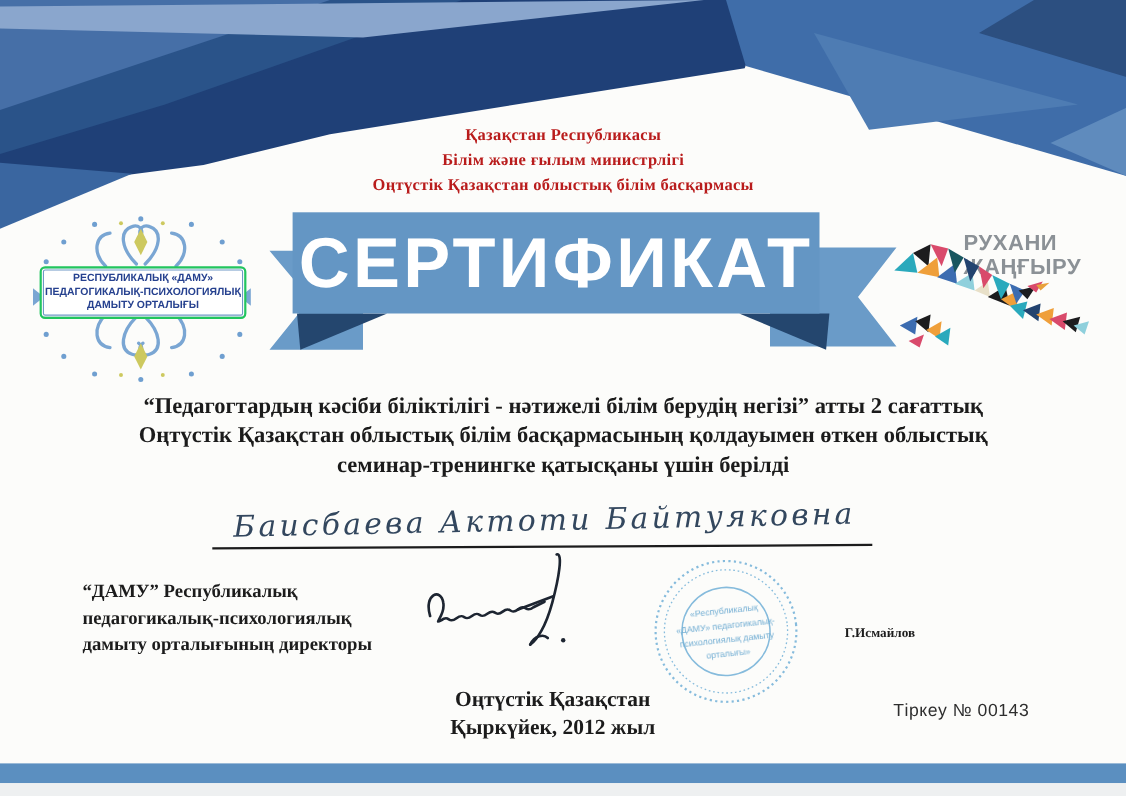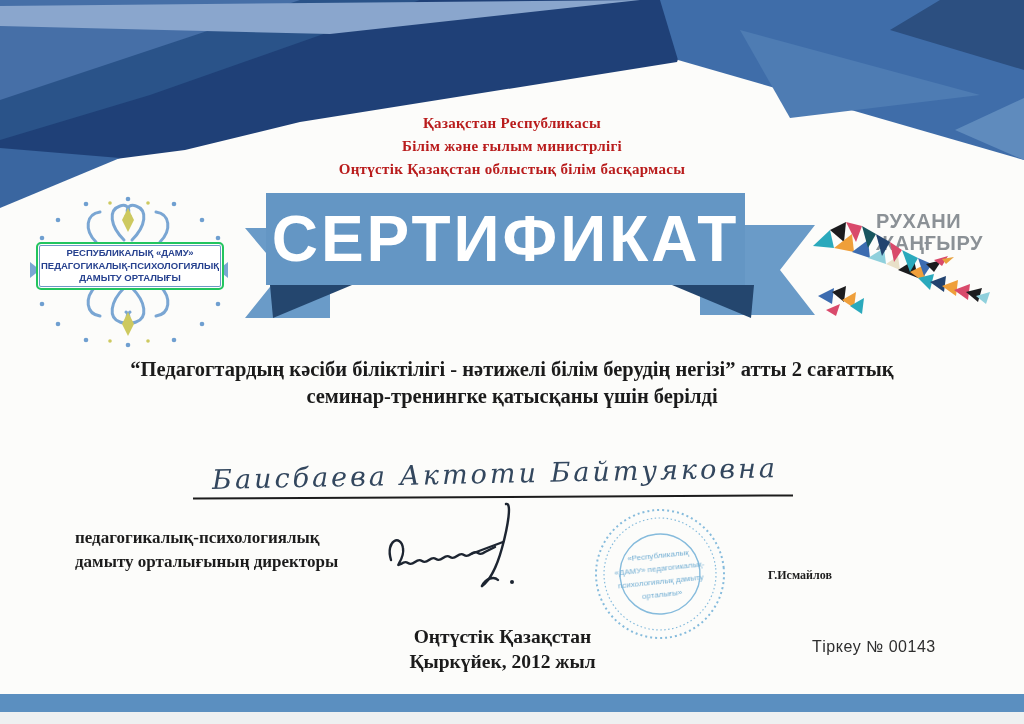--- a/index.html
+++ b/index.html
@@ -185,27 +185,29 @@
     <polygon points="170,84 184,80 180,92" fill="#8fd0dc"></polygon>
     <polygon points="12,84 28,76 26,92" fill="#3c6cb0"></polygon>
     <polygon points="26,80 40,74 38,90" fill="#1c1c1e"></polygon>
     <polygon points="36,88 50,80 48,96" fill="#ef9f3a"></polygon>
     <polygon points="44,94 58,86 56,102" fill="#2aa9bc"></polygon>
     <polygon points="20,98 34,92 30,104" fill="#d94a6b"></polygon>
   </svg>
 
   <div class="abs body-block">
     <div>“Педагогтардың кәсіби біліктілігі - нәтижелі білім берудің негізі” атты 2 сағаттық</div>
+    <div>Оңтүстік Қазақстан облыстық білім басқармасының қолдауымен өткен облыстық</div>
     <div>семинар-тренингке қатысқаны үшін берілді</div>
   </div>
 
   <div class="abs recipient-name">Баисбаева Актоти Байтуяковна</div>
   <div class="abs recipient-line"></div>
 
   <div class="abs director-block">
+    <div>“ДАМУ” Республикалық</div>
     <div>педагогикалық-психологиялық</div>
     <div>дамыту орталығының директоры</div>
   </div>
 
   <svg class="abs signature-wrap" width="170" height="100" viewBox="0 0 170 100">
     <g stroke="#1d2531" stroke-width="2.4" fill="none" stroke-linecap="round">
       <path d="M16,62 C10,42 26,36 28,50 C30,62 18,70 26,66 C34,60 32,70 40,64 C48,58 46,68 54,62 C62,56 60,66 68,60 C76,54 74,64 82,58 C90,52 88,62 96,56 C104,50 102,60 110,54 L120,49"></path>
       <path d="M131,6 C137,4 133,28 127,50 C121,72 113,84 107,88"></path>
       <path d="M107,88 C111,80 119,78 123,82"></path>
       <path d="M96,56 L128,44"></path>

